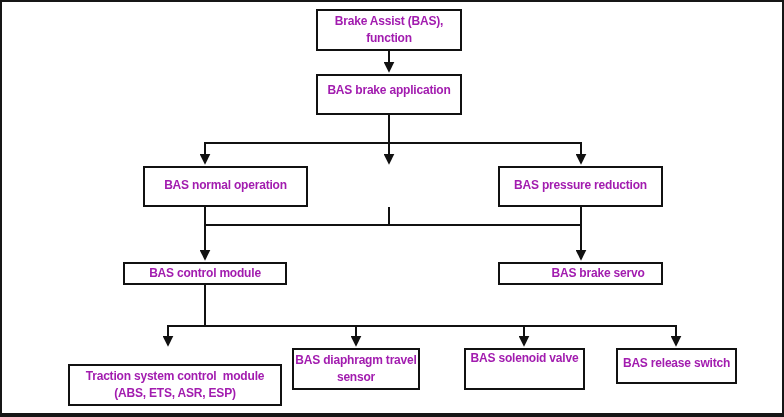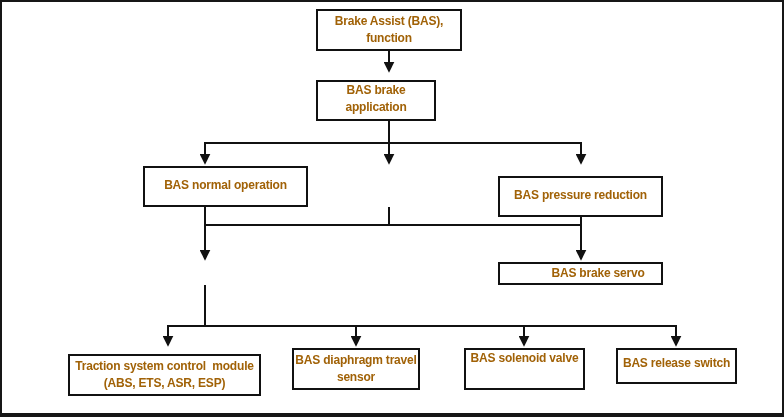--- a/index.html
+++ b/index.html
@@ -29,41 +29,41 @@
     left: 0;
     top: 0;
     width: 784px;
     height: 417px;
   }
   .box {
     position: absolute;
     box-sizing: border-box;
     border: 2px solid #111111;
     background: #ffffff;
-    color: #a16207;
+    color: #a21caf;
     font-weight: 700;
     font-size: 12px;
     line-height: 17px;
     letter-spacing: -0.2px;
     text-align: center;
     white-space: pre-wrap;
     display: flex;
     align-items: center;
     justify-content: center;
   }
   .box.top-align { align-items: flex-start; }
 
   .b1  { left: 316px; top:  9px;  width: 146px; height: 42px; }
-  .b2  { left: 316px; top: 80px;  width: 120px; height: 41px; }
+  .b2  { left: 316px; top: 74px;  width: 146px; height: 41px; padding-top: 6px; }
   .b3  { left: 123px; top: 166px; width: 165px; height: 41px; padding-top: 9px; margin-left: 20px; }
   .b4  { left: 307px; top: 166px; width: 163px; height: 41px; padding-top: 9px; }
-  .b5  { left: 498px; top: 166px; width: 165px; height: 41px; padding-top: 9px; margin-top: 10px; }
+  .b5  { left: 498px; top: 166px; width: 165px; height: 41px; padding-top: 9px; }
   .b6  { left: 123px; top: 262px; width: 164px; height: 23px; }
   .b7  { left: 498px; top: 262px; width: 165px; height: 23px; padding-left: 35px; }
-  .b8  { left:  68px; top: 354px; width: 193px; height: 42px; }
+  .b8  { left:  68px; top: 364px; width: 214px; height: 42px; }
   .b9  { left: 292px; top: 348px; width: 128px; height: 42px; text-align: center; }
   .b10 { left: 464px; top: 348px; width: 121px; height: 42px; }
   .b11 { left: 616px; top: 348px; width: 121px; height: 36px; padding-top: 5px; }
 </style>
 </head>
 <body>
 
 <div class="canvas">
 
   <svg class="connectors" viewBox="0 0 784 417" xmlns="http://www.w3.org/2000/svg" aria-hidden="true">
@@ -94,20 +94,21 @@
       <path d="M524 325 V 345" marker-end="url(#arw)"></path>
       <path d="M676 325 V 345" marker-end="url(#arw)"></path>
     </g>
   </svg>
 
   <div class="box b1">Brake Assist (BAS),
 function</div>
   <div class="box b2 top-align">BAS brake application</div>
   <div class="box b3 top-align">BAS normal operation</div>
   <div class="box b5 top-align">BAS pressure reduction</div>
+  <div class="box b6">BAS control module</div>
   <div class="box b7">BAS brake servo</div>
   <div class="box b8">Traction system control  module
 (ABS, ETS, ASR, ESP)</div>
   <div class="box b9">BAS diaphragm travel
 sensor</div>
   <div class="box b10 top-align">BAS solenoid valve</div>
   <div class="box b11 top-align">BAS release switch</div>
 
   <div class="frame"></div>
 </div>

